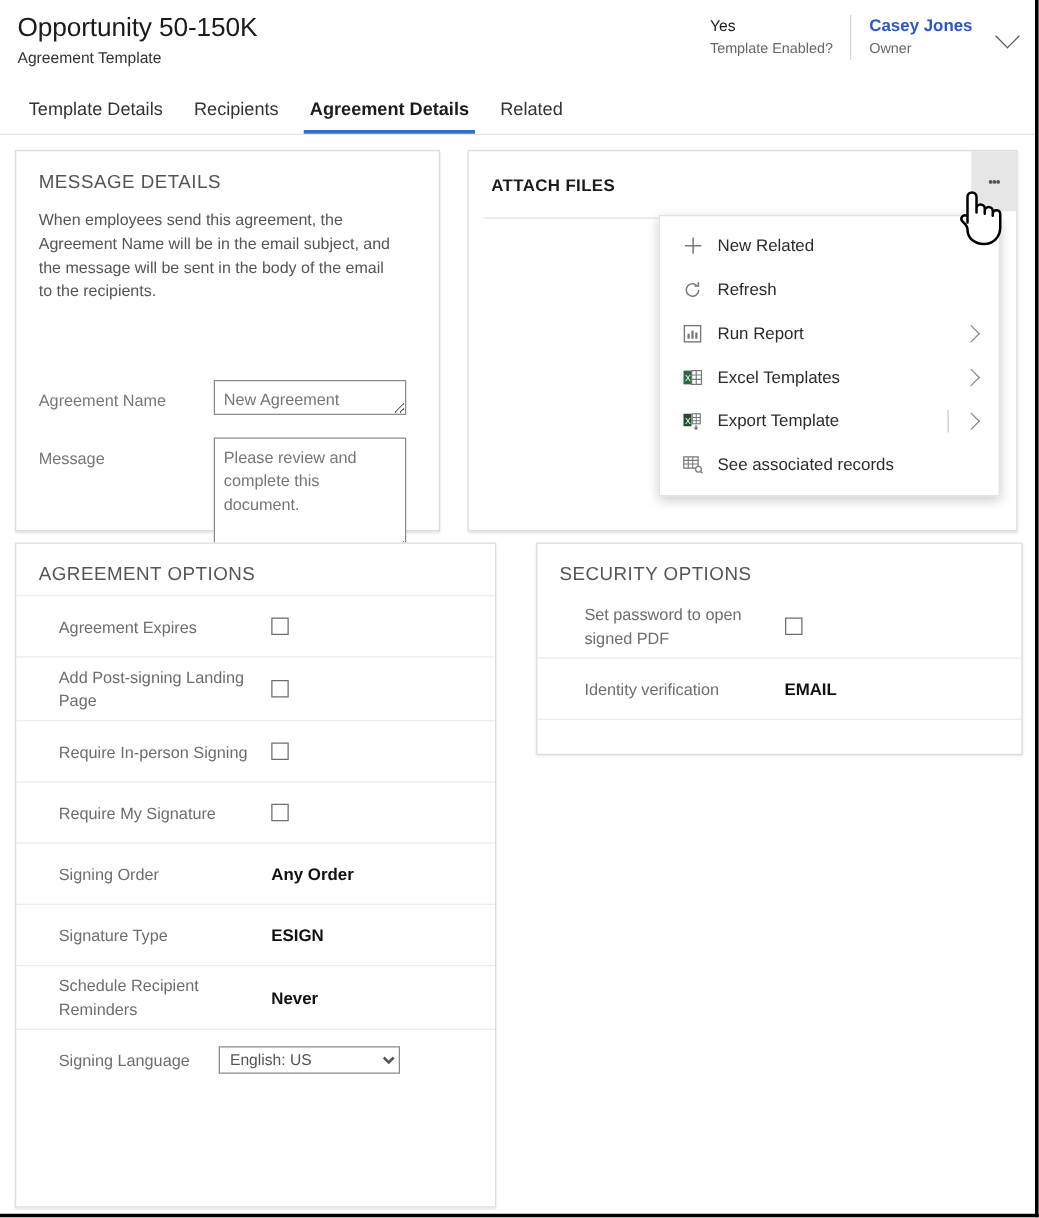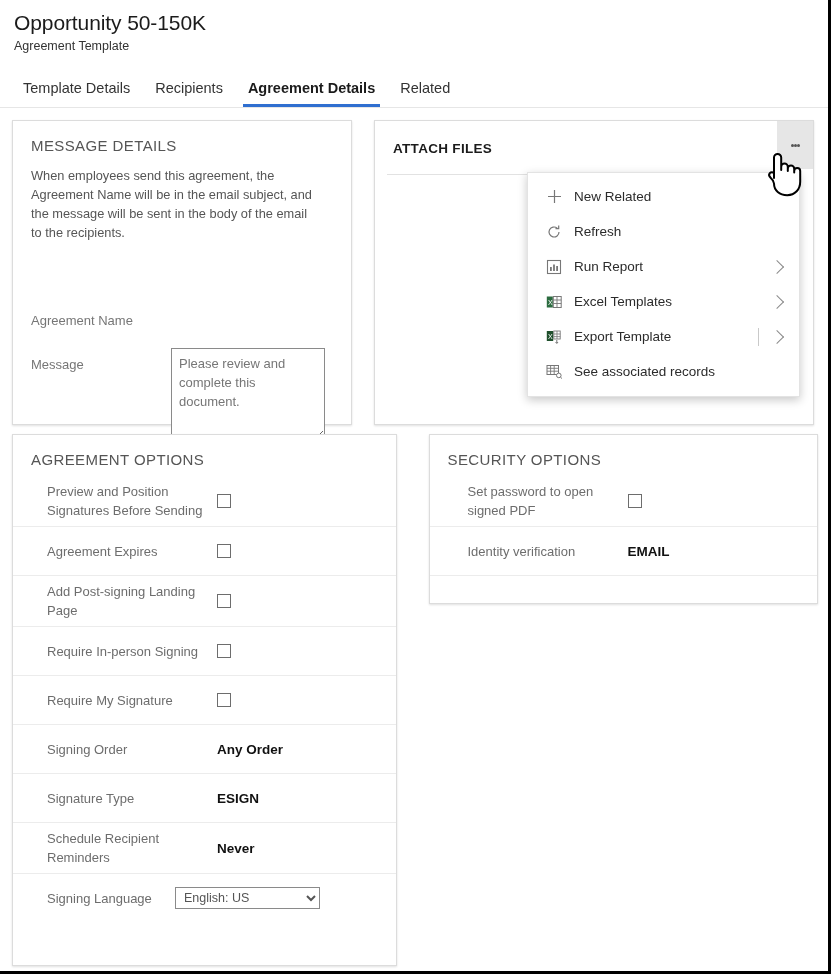--- a/index.html
+++ b/index.html
@@ -306,39 +306,51 @@
 </style>
 </head>
 <body>
 
 <div id="page">
 
   <div class="header">
     <div class="hdr-title">Opportunity 50-150K</div>
     <div class="hdr-sub">Agreement Template</div>
 
+    <div class="hdr-right">
+      <div class="hdr-field">
+        <div class="hdr-val">Yes</div>
+        <div class="hdr-lbl">Template Enabled?</div>
+      </div>
+      <div class="hdr-field with-divider">
+        <div class="hdr-val link">Casey Jones</div>
+        <div class="hdr-lbl">Owner</div>
+      </div>
+      <div class="chev-down"></div>
+    </div>
   </div>
 
   <div class="tabs">
     <div class="tab">Template Details</div>
     <div class="tab">Recipients</div>
     <div class="tab active">Agreement Details</div>
     <div class="tab">Related</div>
   </div>
 
   <div class="body">
 
     <div class="row">
 
       <div class="card" id="card-message">
         <div class="card-title">MESSAGE DETAILS</div>
         <div class="card-desc">When employees send this agreement, the Agreement Name will be in the email subject, and the message will be sent in the body of the email to the recipients.</div>
 
         <div class="field-row" style="margin-top:62px;">
           <div class="field-label">Agreement Name</div>
+          <textarea class="ta" id="agreement-name-input" style="">New Agreement</textarea>
         </div>
 
         <div class="field-row" style="margin-top:18px;">
           <div class="field-label">Message</div>
           <textarea class="ta" id="message-input" style="">Please review and complete this document.</textarea>
         </div>
       </div>
 
       <div class="card" id="card-attach">
         <div class="card-title strong">ATTACH FILES</div>
@@ -349,24 +361,20 @@
           <span></span>
         </div>
       </div>
     </div>
 
     <div class="row" style="margin-top:9px;">
 
       <div class="card" id="card-agreement">
         <div class="card-title">AGREEMENT OPTIONS</div>
 
-        <div class="opt-row first">
-          <div class="opt-label">Preview and Position Signatures Before Sending</div>
-          <span class="cbx"></span>
-        </div>
         <div class="opt-row">
           <div class="opt-label">Agreement Expires</div>
           <span class="cbx"></span>
         </div>
         <div class="opt-row">
           <div class="opt-label">Add Post-signing Landing Page</div>
           <span class="cbx"></span>
         </div>
         <div class="opt-row">
           <div class="opt-label">Require In-person Signing</div>

